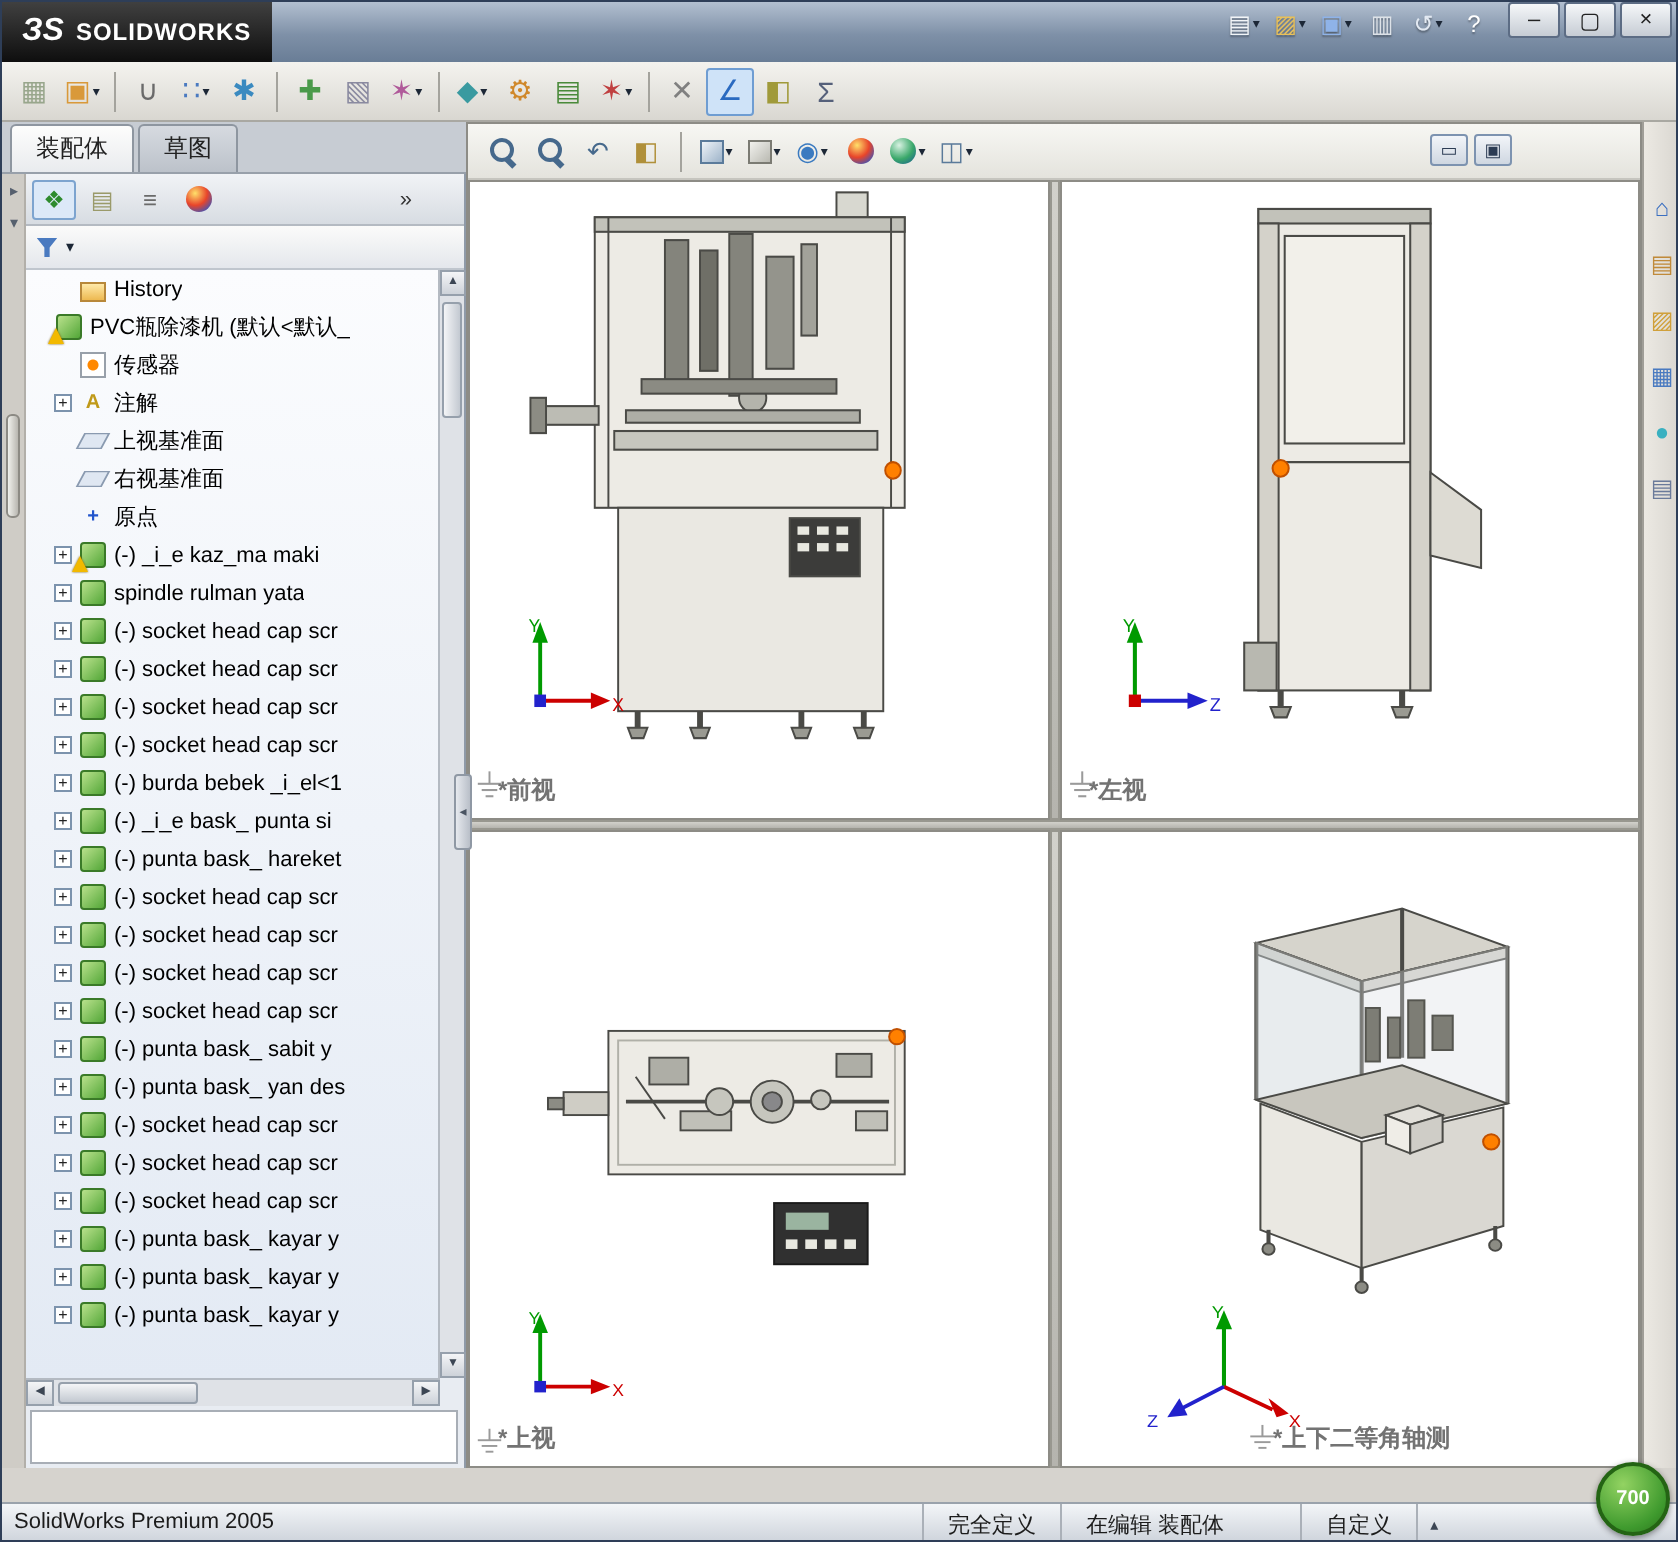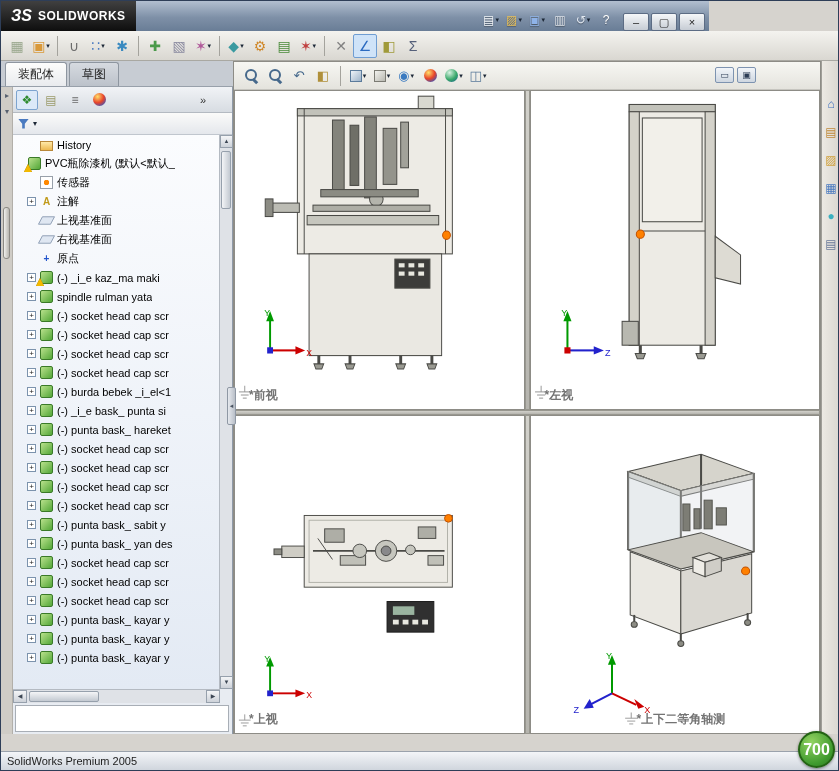--- a/index.html
+++ b/index.html
@@ -1,20 +1,20 @@
 <!DOCTYPE html>
 <html><head>
 <meta charset="utf-8">
 <style>
 *{margin:0;padding:0;box-sizing:border-box;font-family:"Liberation Sans","DejaVu Sans",sans-serif}
 body{margin:0;background:#777}
 .window{position:relative;width:839px;height:771px;background:#d6d3ce;border:1px solid #2e3e58;overflow:hidden}
 
 
-.titlebar{position:absolute;left:0;top:0;width:708px;height:30px;background:linear-gradient(#b2bfd0,#7e90a7 55%,#697d96);display:flex;align-items:flex-end}
+.titlebar{position:absolute;left:0;top:0;width:839px;height:30px;background:linear-gradient(#b2bfd0,#7e90a7 55%,#697d96);display:flex;align-items:flex-start}
 .logo{height:30px;min-width:128px;background:linear-gradient(#404040,#0e0e0e);color:#fff;display:flex;align-items:center;gap:6px;padding:0 10px}
 .logo .mark{font-style:italic;font-weight:bold;font-size:16px}
 .logo .brand{font-weight:bold;font-size:12px;letter-spacing:.5px}
 .menubar{display:flex;margin-left:6px}
 .mi{font-size:12px;color:#000;padding:4px 7px;cursor:default;white-space:nowrap}
 .tb-spacer{flex:1}
 .qicons{display:flex;align-items:center;gap:1px;margin-right:6px}
 .qbtn{height:22px;min-width:22px;display:flex;align-items:center;justify-content:center;border:1px solid transparent;border-radius:2px}
 .qbtn .gl{font-size:12px;text-shadow:0 1px 1px rgba(0,0,0,.35)}
 .caret{font-size:7px;color:#1c2736;margin-left:1px}
@@ -105,21 +105,21 @@
 .btab{font-size:11px;padding:1px 12px 1px;margin-left:2px;background:linear-gradient(#cfccc7,#bdbab5);border:1px solid #8e8c86;border-bottom:none;color:#222}
 .btab.active{background:#f4f2ee;font-weight:bold}
 
 
 .statusbar{position:absolute;left:0;top:750px;width:839px;height:21px;background:linear-gradient(#f3f5f8,#ccd2da);border-top:1px solid #9aa2ac;font-size:11px;color:#1c1c1c}
 .sb-left{position:absolute;left:6px;top:3px}
 .sb-right{position:absolute;left:460px;top:0;height:100%;display:flex;align-items:center}
 .sb-seg{padding:0 12px;border-left:1px solid #aab0b8;height:100%;display:flex;align-items:center}
 .sb-seg.custom{margin-left:26px}
 .sb-caret{border-left:1px solid #aab0b8;height:100%;display:flex;align-items:center;padding:0 6px;font-size:8px;color:#3c4654}
-.badge{position:absolute;right:3px;bottom:2px;width:37px;height:37px;border-radius:50%;background:radial-gradient(circle at 35% 28%,#93d362,#3f9a2e 68%,#2a741c);border:2px solid #246414;color:#fff;font-weight:bold;font-size:16px;display:flex;align-items:center;justify-content:center;z-index:50;box-shadow:0 1px 3px rgba(0,0,0,.45)}
+.badge{position:absolute;right:3px;bottom:2px;width:37px;height:37px;border-radius:50%;background:radial-gradient(circle at 35% 28%,#93d362,#3f9a2e 68%,#2a741c);border:2px solid #246414;color:#fff;font-weight:bold;font-size:10px;display:flex;align-items:center;justify-content:center;z-index:50;box-shadow:0 1px 3px rgba(0,0,0,.45)}
 </style>
 </head>
 <body>
 
 <div class="window">
 
   <div class="titlebar">
     <div class="logo">
       <span class="mark">ЗS</span>
       <span class="brand">SOLIDWORKS</span>
@@ -738,19 +738,25 @@
         <span class="gl" style="color: rgb(58, 176, 192);">●</span>
       </span>
       <span class="pbtn">
         <span class="gl" style="color: rgb(106, 122, 154);">▤</span>
       </span>
     </div>
 
 
   <div class="statusbar">
     <span class="sb-left">SolidWorks Premium 2005</span>
+    <span class="sb-right">
+      <span class="sb-seg">完全定义</span>
+      <span class="sb-seg">在编辑 装配体</span>
+      <span class="sb-seg custom">自定义</span>
+      <span class="sb-caret">▴</span>
+    </span>
   </div>
 
   <div class="badge">
     <span>700</span>
   </div>
 
 </div>
 
 </body></html>

